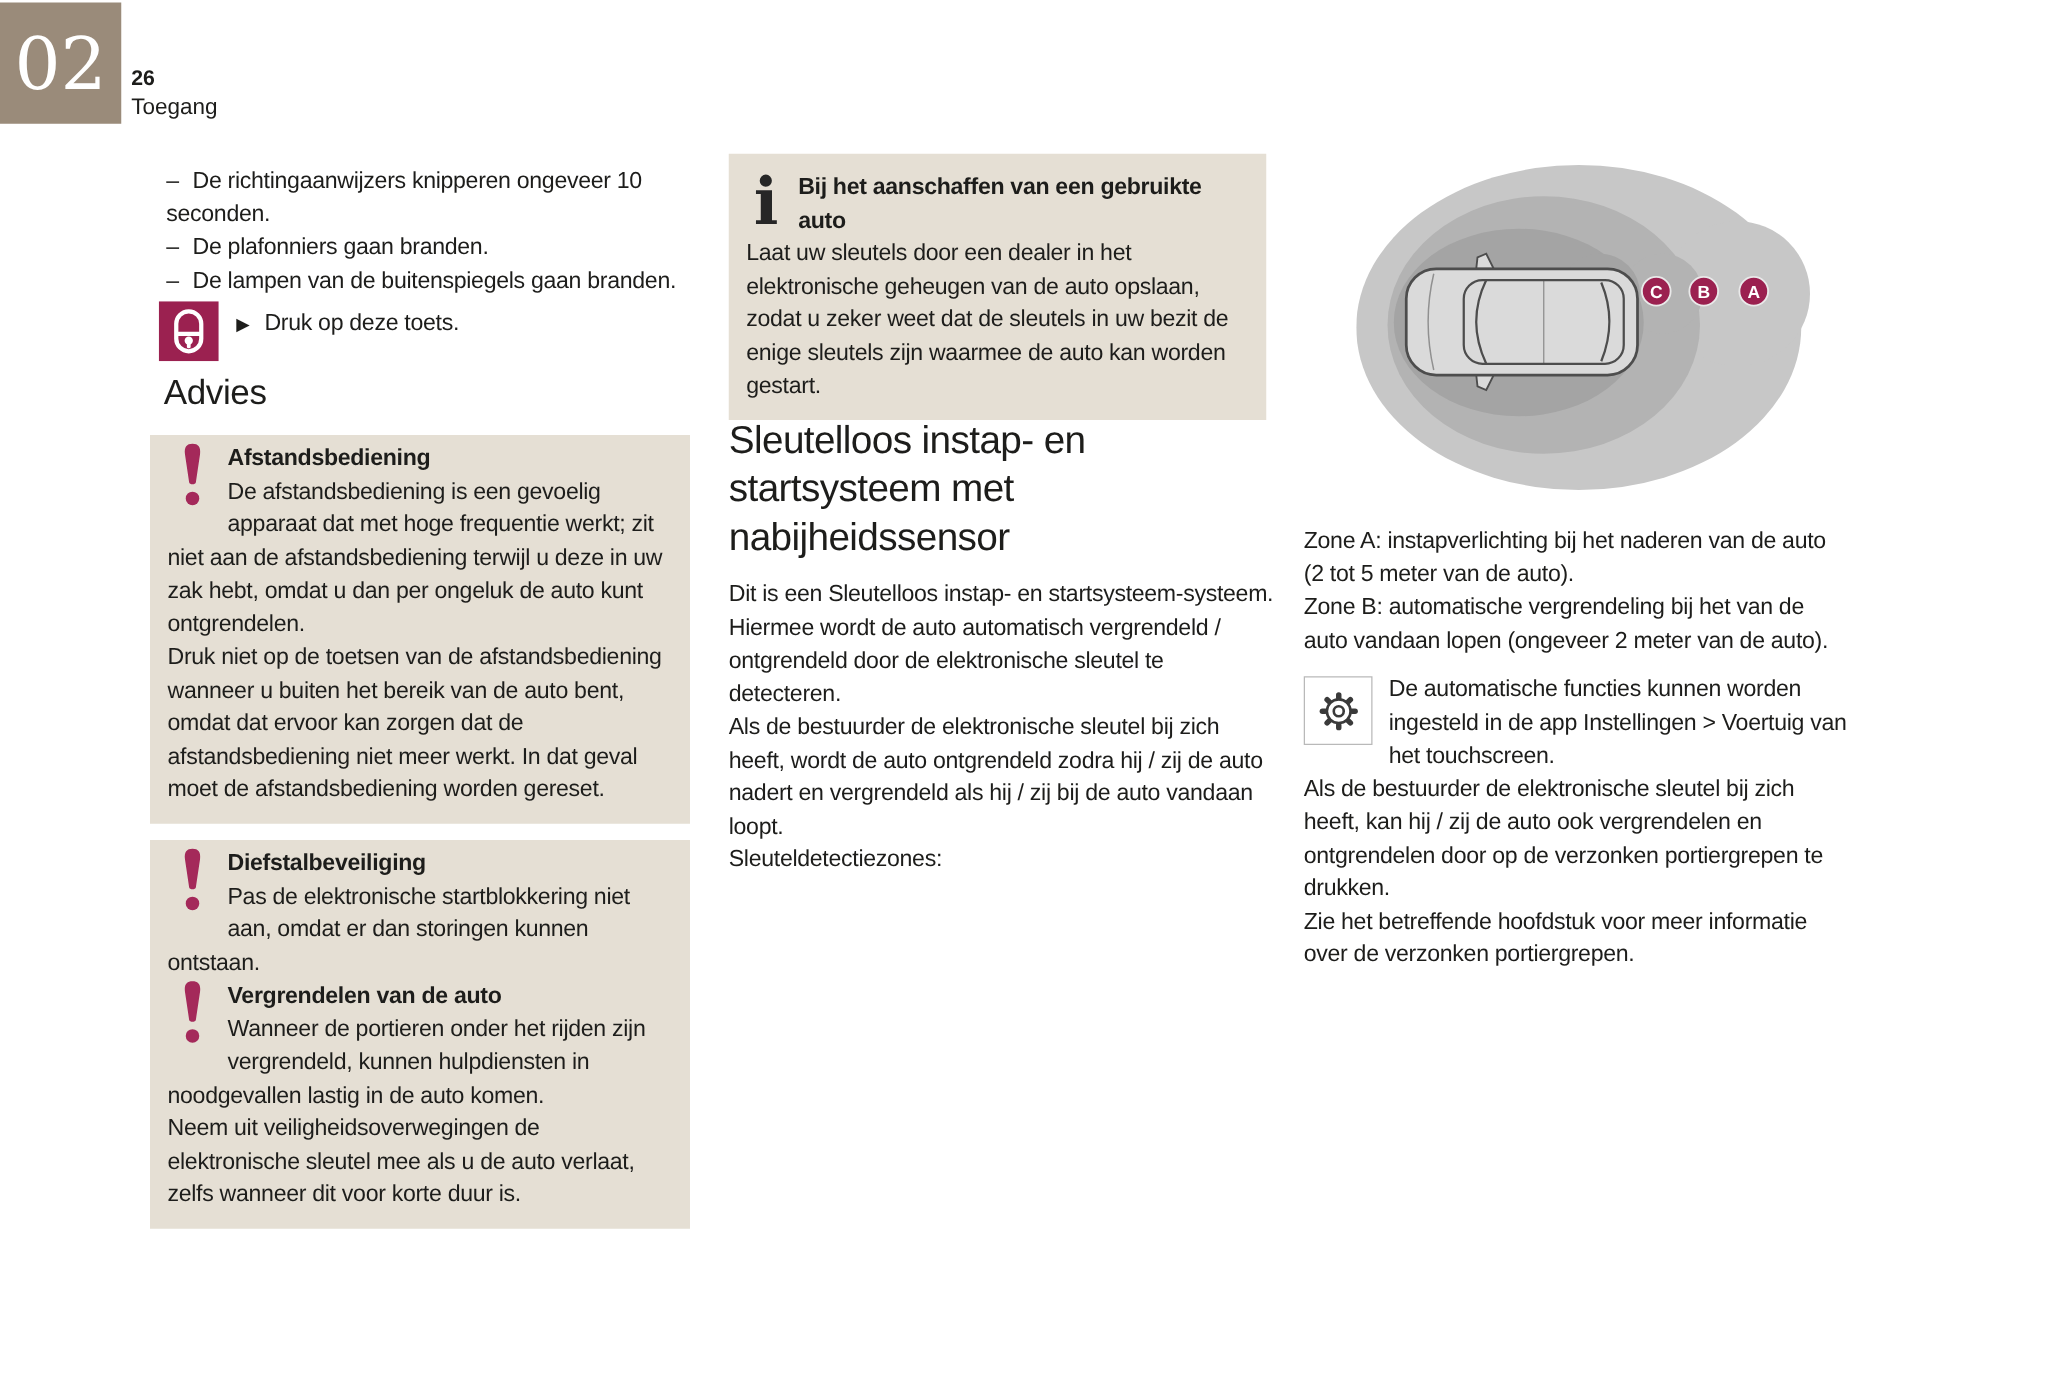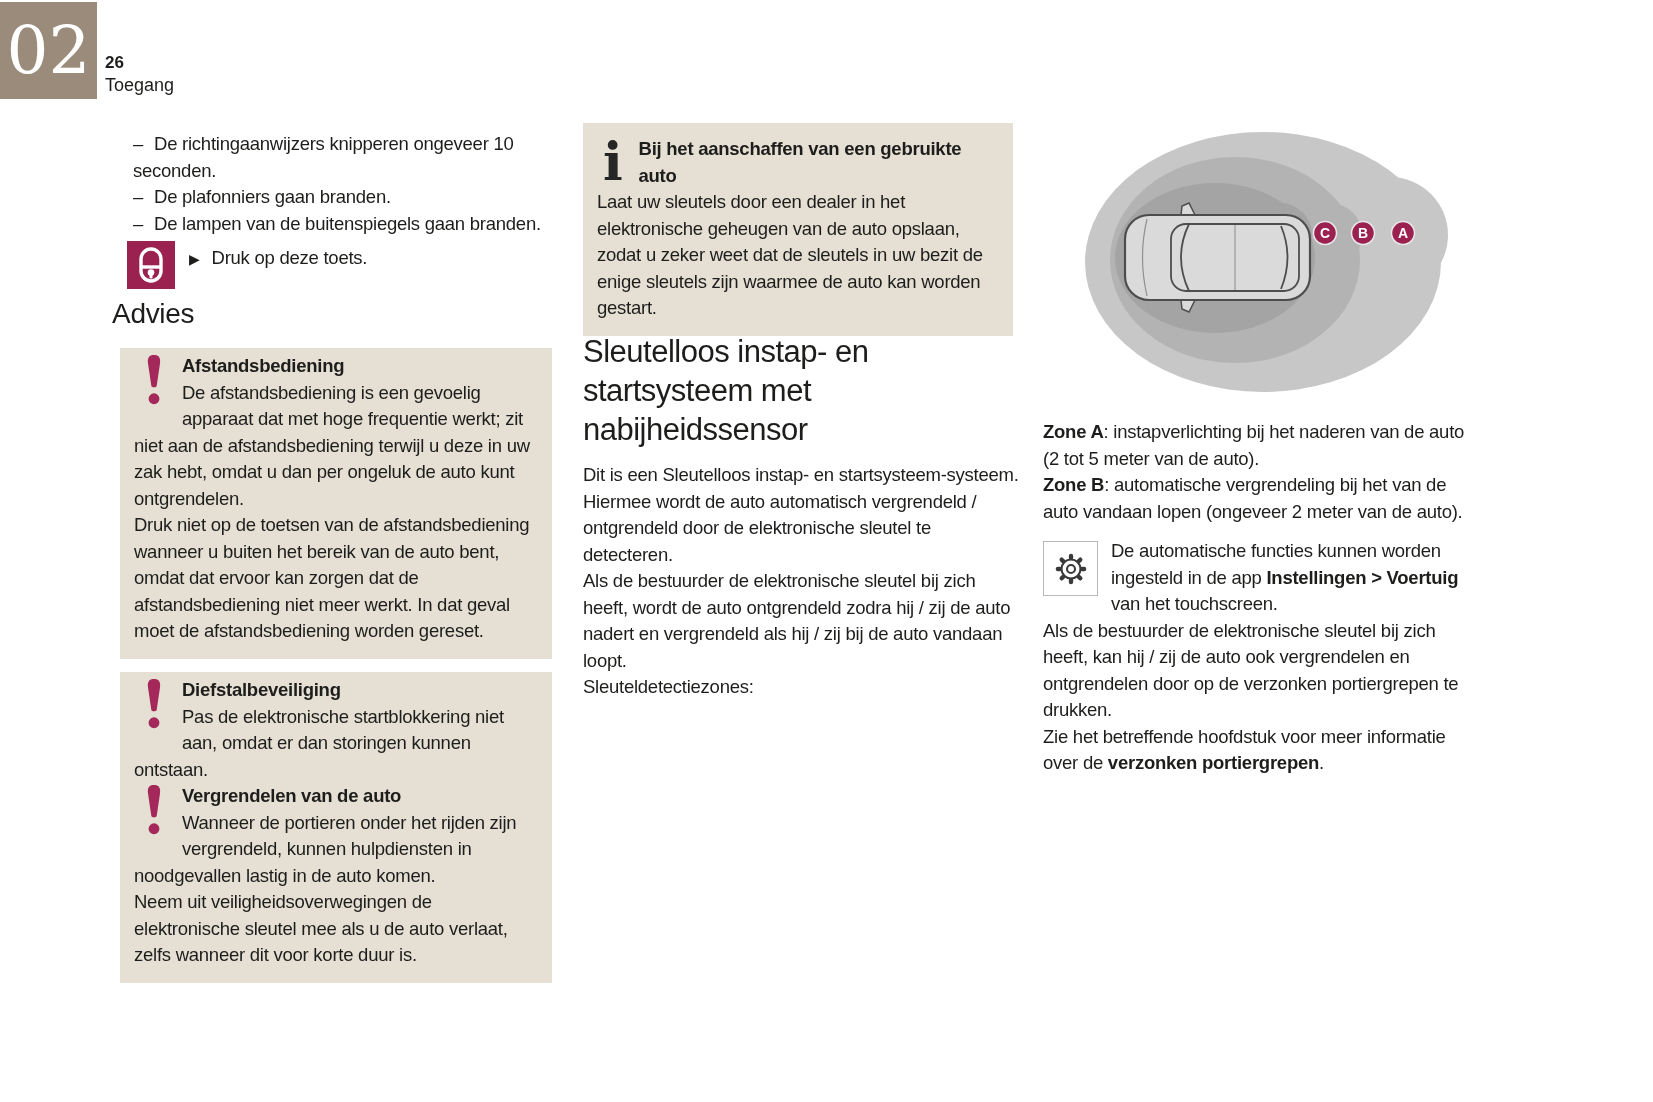--- a/index.html
+++ b/index.html
@@ -3,37 +3,37 @@
 <meta charset="utf-8">
 <style>
   html,body { margin:0; padding:0; background:#ffffff; }
   body { width:1653px; height:1102px; font-family:"Liberation Sans",sans-serif; color:#1d1d1b; }
   .page { position:relative; width:1653px; height:1102px; overflow:hidden; background:#fff; }
   .abs { position:absolute; }
 
   
   .chapter-box { left:0; top:2px; width:97px; height:97px; background:#9a8b7a;
                  display:flex; align-items:center; justify-content:center; }
-  .chapter-num { font-family:"DejaVu Serif",serif; font-size:66px; color:#ffffff; line-height:1; }
+  .chapter-num { font-family:"DejaVu Serif",serif; font-size:58px; color:#ffffff; line-height:1; }
   .page-num { left:105px; top:53px; font-size:17px; font-weight:bold; }
   .section-name { left:105px; top:75px; font-size:18px; }
 
   
   .body-text { font-size:18.5px; line-height:26.5px; letter-spacing:-0.25px; }
   .pre { white-space:pre-line; }
-  b, .bold { font-weight:bold; }
+  b, .bold { font-weight:normal; }
 
   
   .bullets { left:133px; top:131px; width:424px; }
   .bullet-dash { display:inline-block; margin-right:11px; }
   .lock-row { left:127px; top:241px; display:flex; align-items:flex-start; }
   .lock-icon { width:48px; height:48px; display:block; }
   .lock-step { margin-left:14px; margin-top:4px; display:flex; align-items:baseline; }
   .step-arrow { font-size:14px; margin-right:12px; }
-  .advies { left:112px; top:298px; font-size:28px; font-weight:400; letter-spacing:-0.3px; margin:0; }
+  .advies { left:131px; top:298px; font-size:28px; font-weight:400; letter-spacing:-0.3px; margin:0; }
 
   .note-box { width:432px; background:#e5dfd4; padding:5px 14px 14px 14px; box-sizing:border-box; }
   .note-1 { left:120px; top:348px; }
   .note-2 { left:120px; top:672px; }
   .note-3 { left:120px; top:778px; }
   .excl-icon { float:left; width:20px; height:52px; margin:1px 18px 2px 10px; }
   .note-title { font-weight:bold; }
 
   
   .info-box { left:583px; top:123px; width:430px; background:#e5dfd4;

